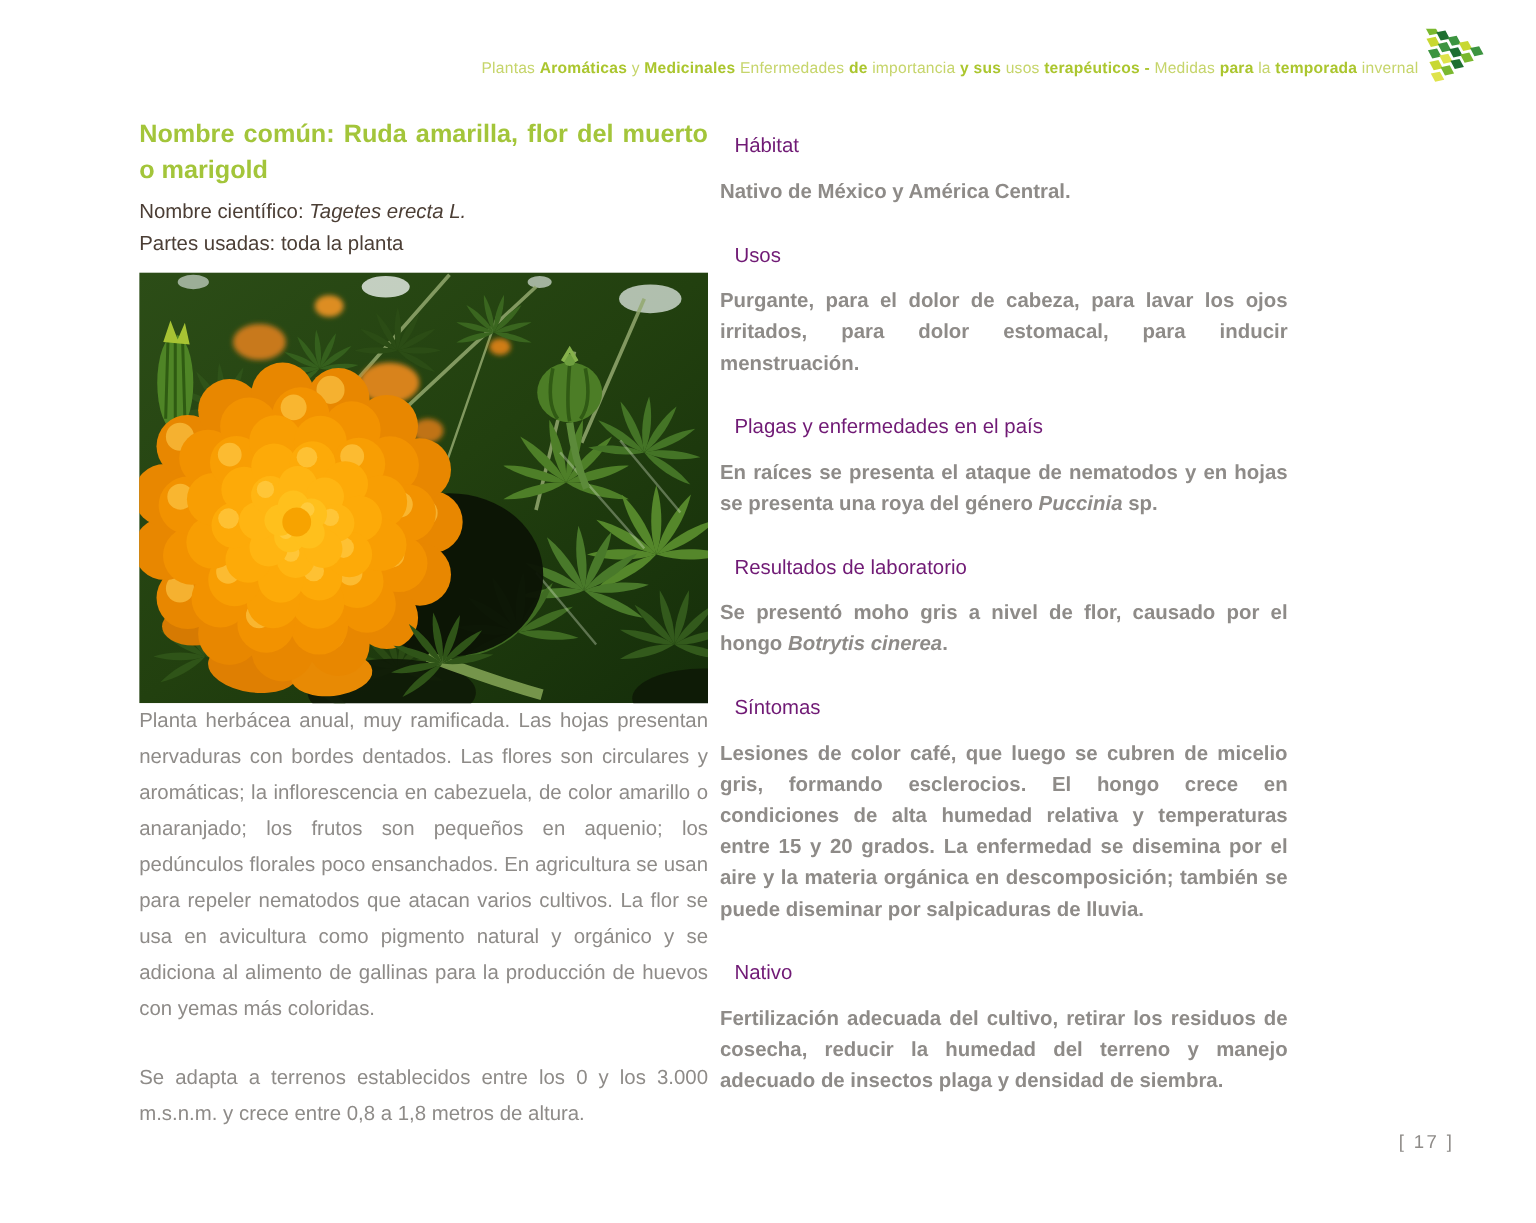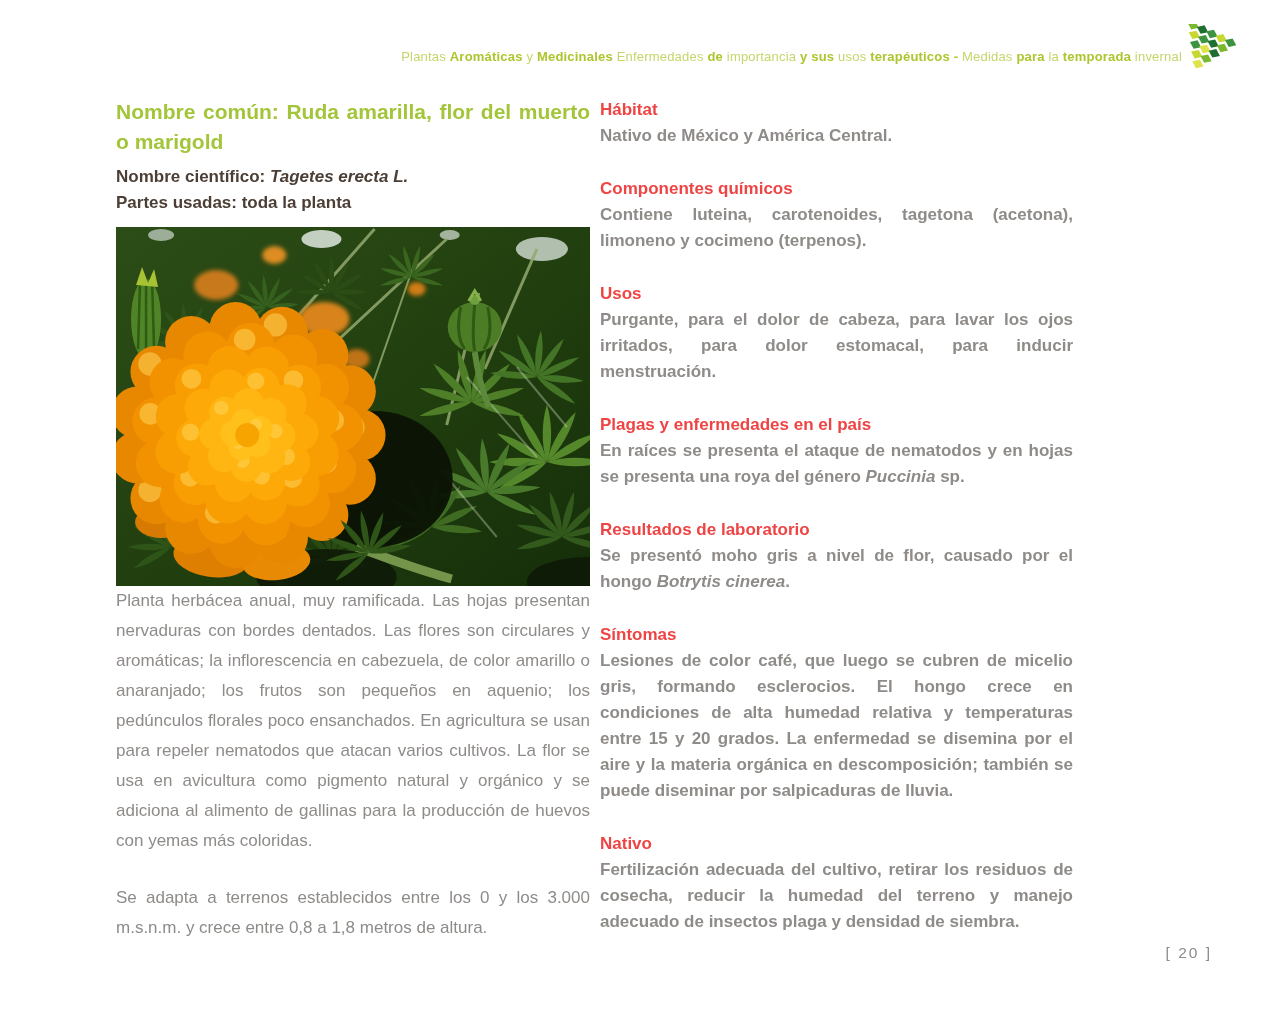--- a/index.html
+++ b/index.html
@@ -13,31 +13,31 @@
   .breadcrumb .b{font-weight:700;color:#abc62e;}
   .logo{position:absolute;left:1176px;top:24px;width:62px;height:54px;}
 
   
   .col-left{position:absolute;left:104px;top:97px;width:474px;margin-left:12px;}
   .col-right{position:absolute;left:600px;top:97px;width:473px;}
 
   h1.title{margin:0 0 7px 0;font-size:21px;line-height:30px;font-weight:700;
            color:#a3c53a;text-align:justify;}
   .meta{margin:0;font-size:17px;line-height:26px;font-weight:700;color:#4b3e35;}
-  .meta .b{font-weight:700;}
+  .meta .b{font-weight:400;}
   .meta .i{font-style:italic;}
 
   .photo{display:block;margin-top:11px;width:474px;height:359px;}
 
   p.body{margin:0 0 27px 0;font-size:17px;line-height:30px;color:#8e8b88;
          text-align:justify;hyphens:auto;}
   .col-left p.body:first-of-type{margin-top:17px;}
 
   .section{margin:0 0 27px 0;}
-  .section h2{margin:0;font-size:17px;line-height:26px;font-weight:700;color:#ef4444;}
+  .section h2{margin:12px;font-size:17px;line-height:26px;font-weight:400;color:#701a75;}
   .section p{margin:0;font-size:17px;line-height:26px;color:#8e8b88;
              text-align:justify;hyphens:auto;font-weight:bold;}
   .section p .i{font-style:italic;}
 
   .page-number{position:absolute;top:944px;right:68px;font-size:15.5px;
                color:#8e8b88;letter-spacing:2px;}
 </style>
 </head>
 <body>
 
@@ -263,24 +263,20 @@
     <p class="body">Planta herbácea anual, muy ramificada. Las hojas presentan nervaduras con bordes dentados. Las flores son circulares y aromáticas; la inflorescencia en cabezuela, de color amarillo o anaranjado; los frutos son pequeños en aquenio; los pedúnculos florales poco ensanchados. En agricultura se usan para repeler nematodos que atacan varios cultivos. La flor se usa en avicultura como pigmento natural y orgánico y se adiciona al alimento de gallinas para la producción de huevos con yemas más coloridas.</p>
     <p class="body">Se adapta a terrenos establecidos entre los 0 y los 3.000 m.s.n.m. y crece entre 0,8 a 1,8 metros de altura.</p>
   </div>
 
   <div class="col-right">
     <div class="section">
       <h2>Hábitat</h2>
       <p><span class="">Nativo de México y América Central.</span></p>
     </div>
     <div class="section">
-      <h2>Componentes químicos</h2>
-      <p><span class="">Contiene luteina, carotenoides, tagetona (acetona), limoneno y cocimeno (terpenos).</span></p>
-    </div>
-    <div class="section">
       <h2>Usos</h2>
       <p><span class="">Purgante, para el dolor de cabeza, para lavar los ojos irritados, para dolor estomacal, para inducir menstruación.</span></p>
     </div>
     <div class="section">
       <h2>Plagas y enfermedades en el país</h2>
       <p><span class="">En raíces se presenta el ataque de nematodos y en hojas se presenta una roya del género </span><span class="i">Puccinia</span><span class=""> sp.</span></p>
     </div>
     <div class="section">
       <h2>Resultados de laboratorio</h2>
       <p><span class="">Se presentó moho gris a nivel de flor, causado por el hongo </span><span class="i">Botrytis cinerea</span><span class="">.</span></p>
@@ -288,14 +284,14 @@
     <div class="section">
       <h2>Síntomas</h2>
       <p><span class="">Lesiones de color café, que luego se cubren de micelio gris, formando esclerocios. El hongo crece en condiciones de alta humedad relativa y temperaturas entre 15 y 20 grados. La enfermedad se disemina por el aire y la materia orgánica en descomposición; también se puede diseminar por salpicaduras de lluvia.</span></p>
     </div>
     <div class="section">
       <h2>Nativo</h2>
       <p><span class="">Fertilización adecuada del cultivo, retirar los residuos de cosecha, reducir la humedad del terreno y manejo adecuado de insectos plaga y densidad de siembra.</span></p>
     </div>
   </div>
 
-  <div class="page-number">[ 20 ]</div>
+  <div class="page-number">[ 17 ]</div>
 </div>
 
 </body></html>

